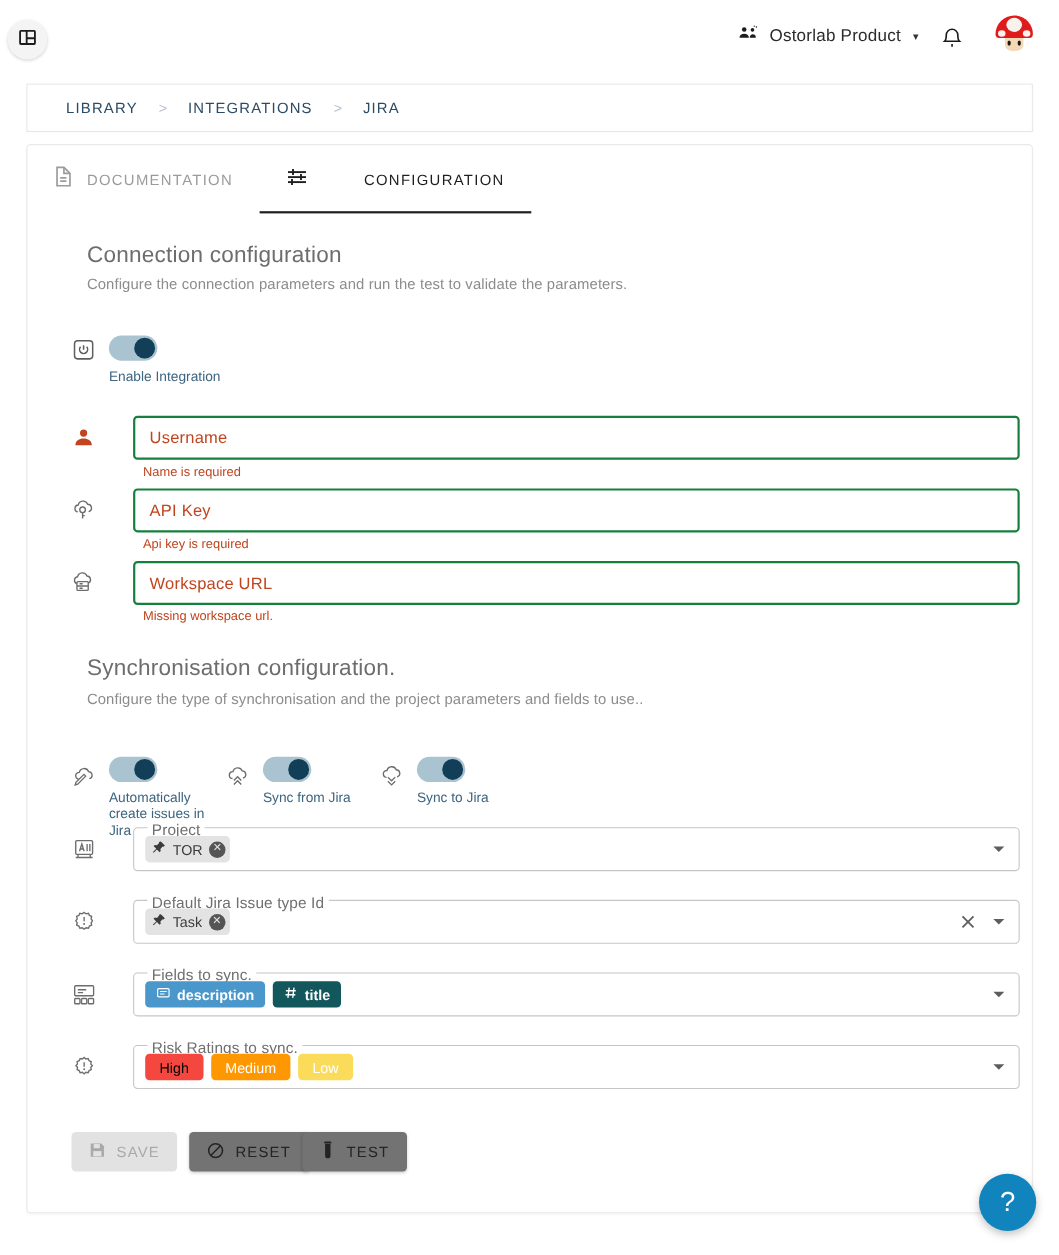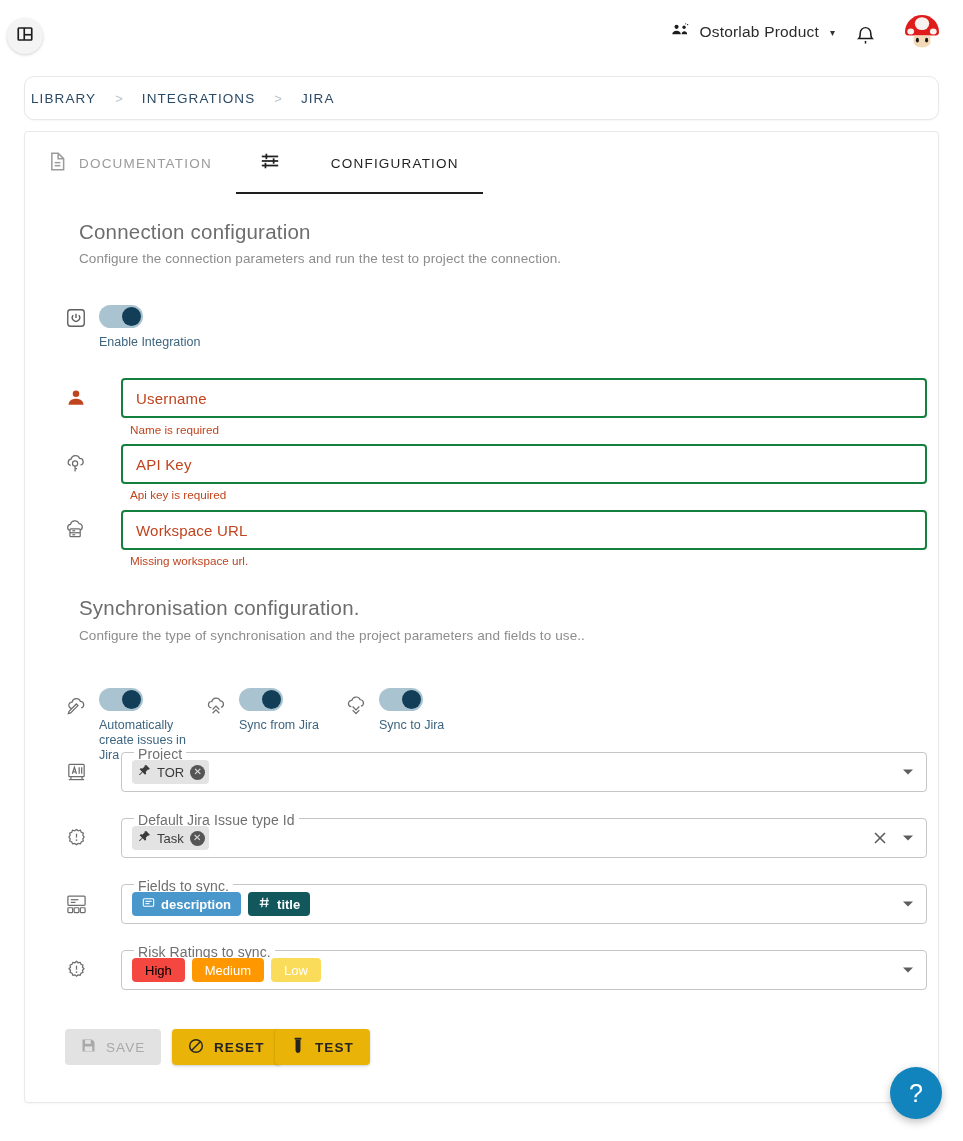--- a/index.html
+++ b/index.html
@@ -44,24 +44,24 @@
     overflow: hidden; background: #ffffff; cursor: pointer;
     display:flex;align-items:center;justify-content:center;
   }
 
   
   .crumb-card {
     position: absolute; left: 24px; top: 76px;
     width: 915px; height: 44px;
     background: #ffffff;
     border: 1px solid #e8e8e8;
-    border-radius: 10px;
+    border-radius: 0;
     box-shadow: 0 1px 2px rgba(0,0,0,0.04);
     display: flex; align-items: center;
-    padding-left: 6px;
+    padding-left: 35px;
   }
   .crumb {
     font-size: 13.5px; letter-spacing: 1.1px;
     color: #2a4a66; font-weight: 500; cursor: pointer;
   }
   .crumb.last { cursor: default; }
   .crumb-sep { color: #b9c3cc; font-size: 13px; margin: 0 19px; }
 
   
   .main-card {
@@ -186,23 +186,22 @@
     position: absolute; height: 36px; border-radius: 4px;
     display: flex; align-items: center; gap: 10px;
     padding: 0 16px; cursor: pointer;
     font-size: 13.5px; letter-spacing: 1.1px;
   }
   .btn.disabled {
     background: #e2e2e2; color: #a9a9a9; cursor: default;
     box-shadow: none;
   }
   .btn.raised {
-    background: #eab308; color: #242424;
+    background: #737373; color: #242424;
     box-shadow: 0 1px 3px rgba(0,0,0,0.2);
-    font-weight: bold;
   }
 
   
   .help-fab {
     position: absolute; right: 21px; bottom: 22px;
     width: 52px; height: 52px; border-radius: 50%;
     background: #1284bd; color: #fff;
     display: flex; align-items: center; justify-content: center;
     font-size: 25px; cursor: pointer;
     box-shadow: 0 3px 8px rgba(0,0,0,0.25);
@@ -294,21 +293,21 @@
           <line x1="7" y1="3" x2="7" y2="9"></line>
           <line x1="15" y1="8" x2="15" y2="14"></line>
           <line x1="6" y1="13" x2="6" y2="19"></line>
         </svg>
       </span>
       <span class="tab-label">CONFIGURATION</span>
     </div>
   </div>
 
   <div class="sect-title" style="left:54px; top:88px;">Connection configuration</div>
-  <div class="sect-sub" style="left:54px; top:119px;">Configure the connection parameters and run the test to project the connection.</div>
+  <div class="sect-sub" style="left:54px; top:119px;">Configure the connection parameters and run the test to validate the parameters.</div>
 
   <div class="rail-icon" style="left:38px; top:173px;">
     <svg width="22" height="22" viewBox="0 0 24 24" fill="none" stroke="#5e5e5e" stroke-width="1.5">
       <rect x="3" y="3" width="18" height="18" rx="3"></rect>
       <line x1="12" y1="7.4" x2="12" y2="12"></line>
       <path d="M9 9a4 4 0 1 0 6 0"></path>
     </svg>
   </div>
   <div class="toggle" style="left:74px; top:173px;">
     <div class="knob"></div>

